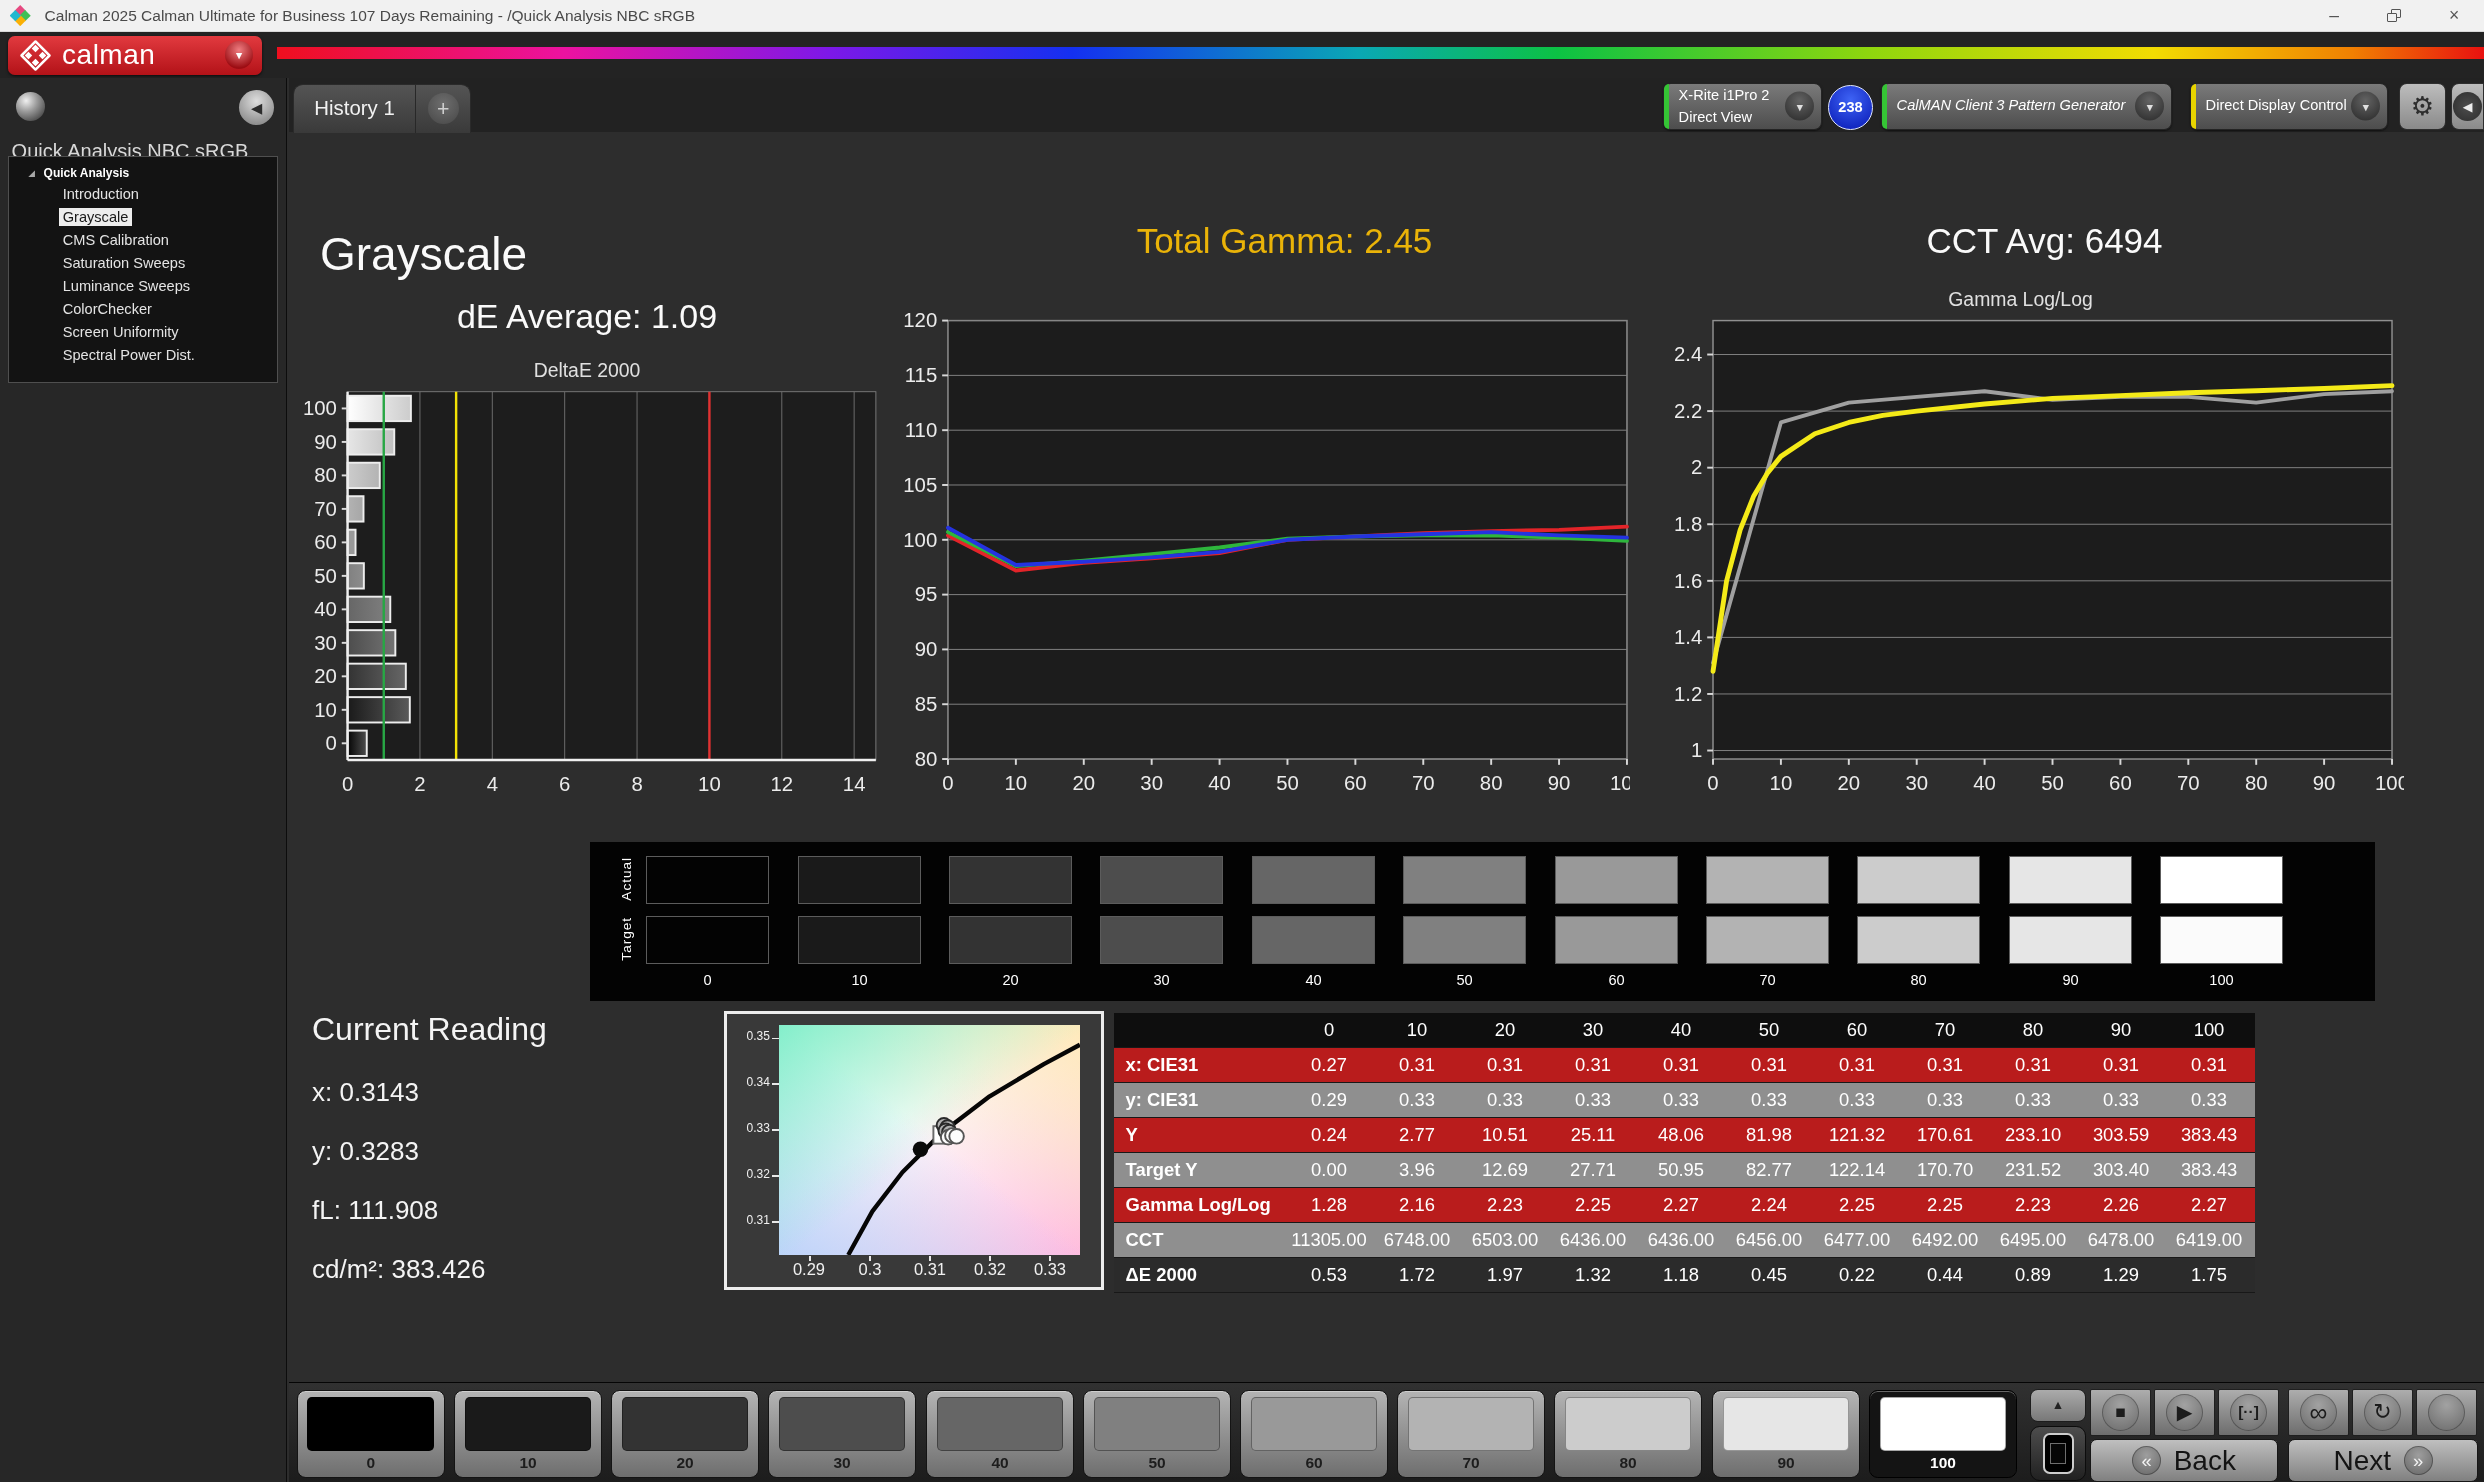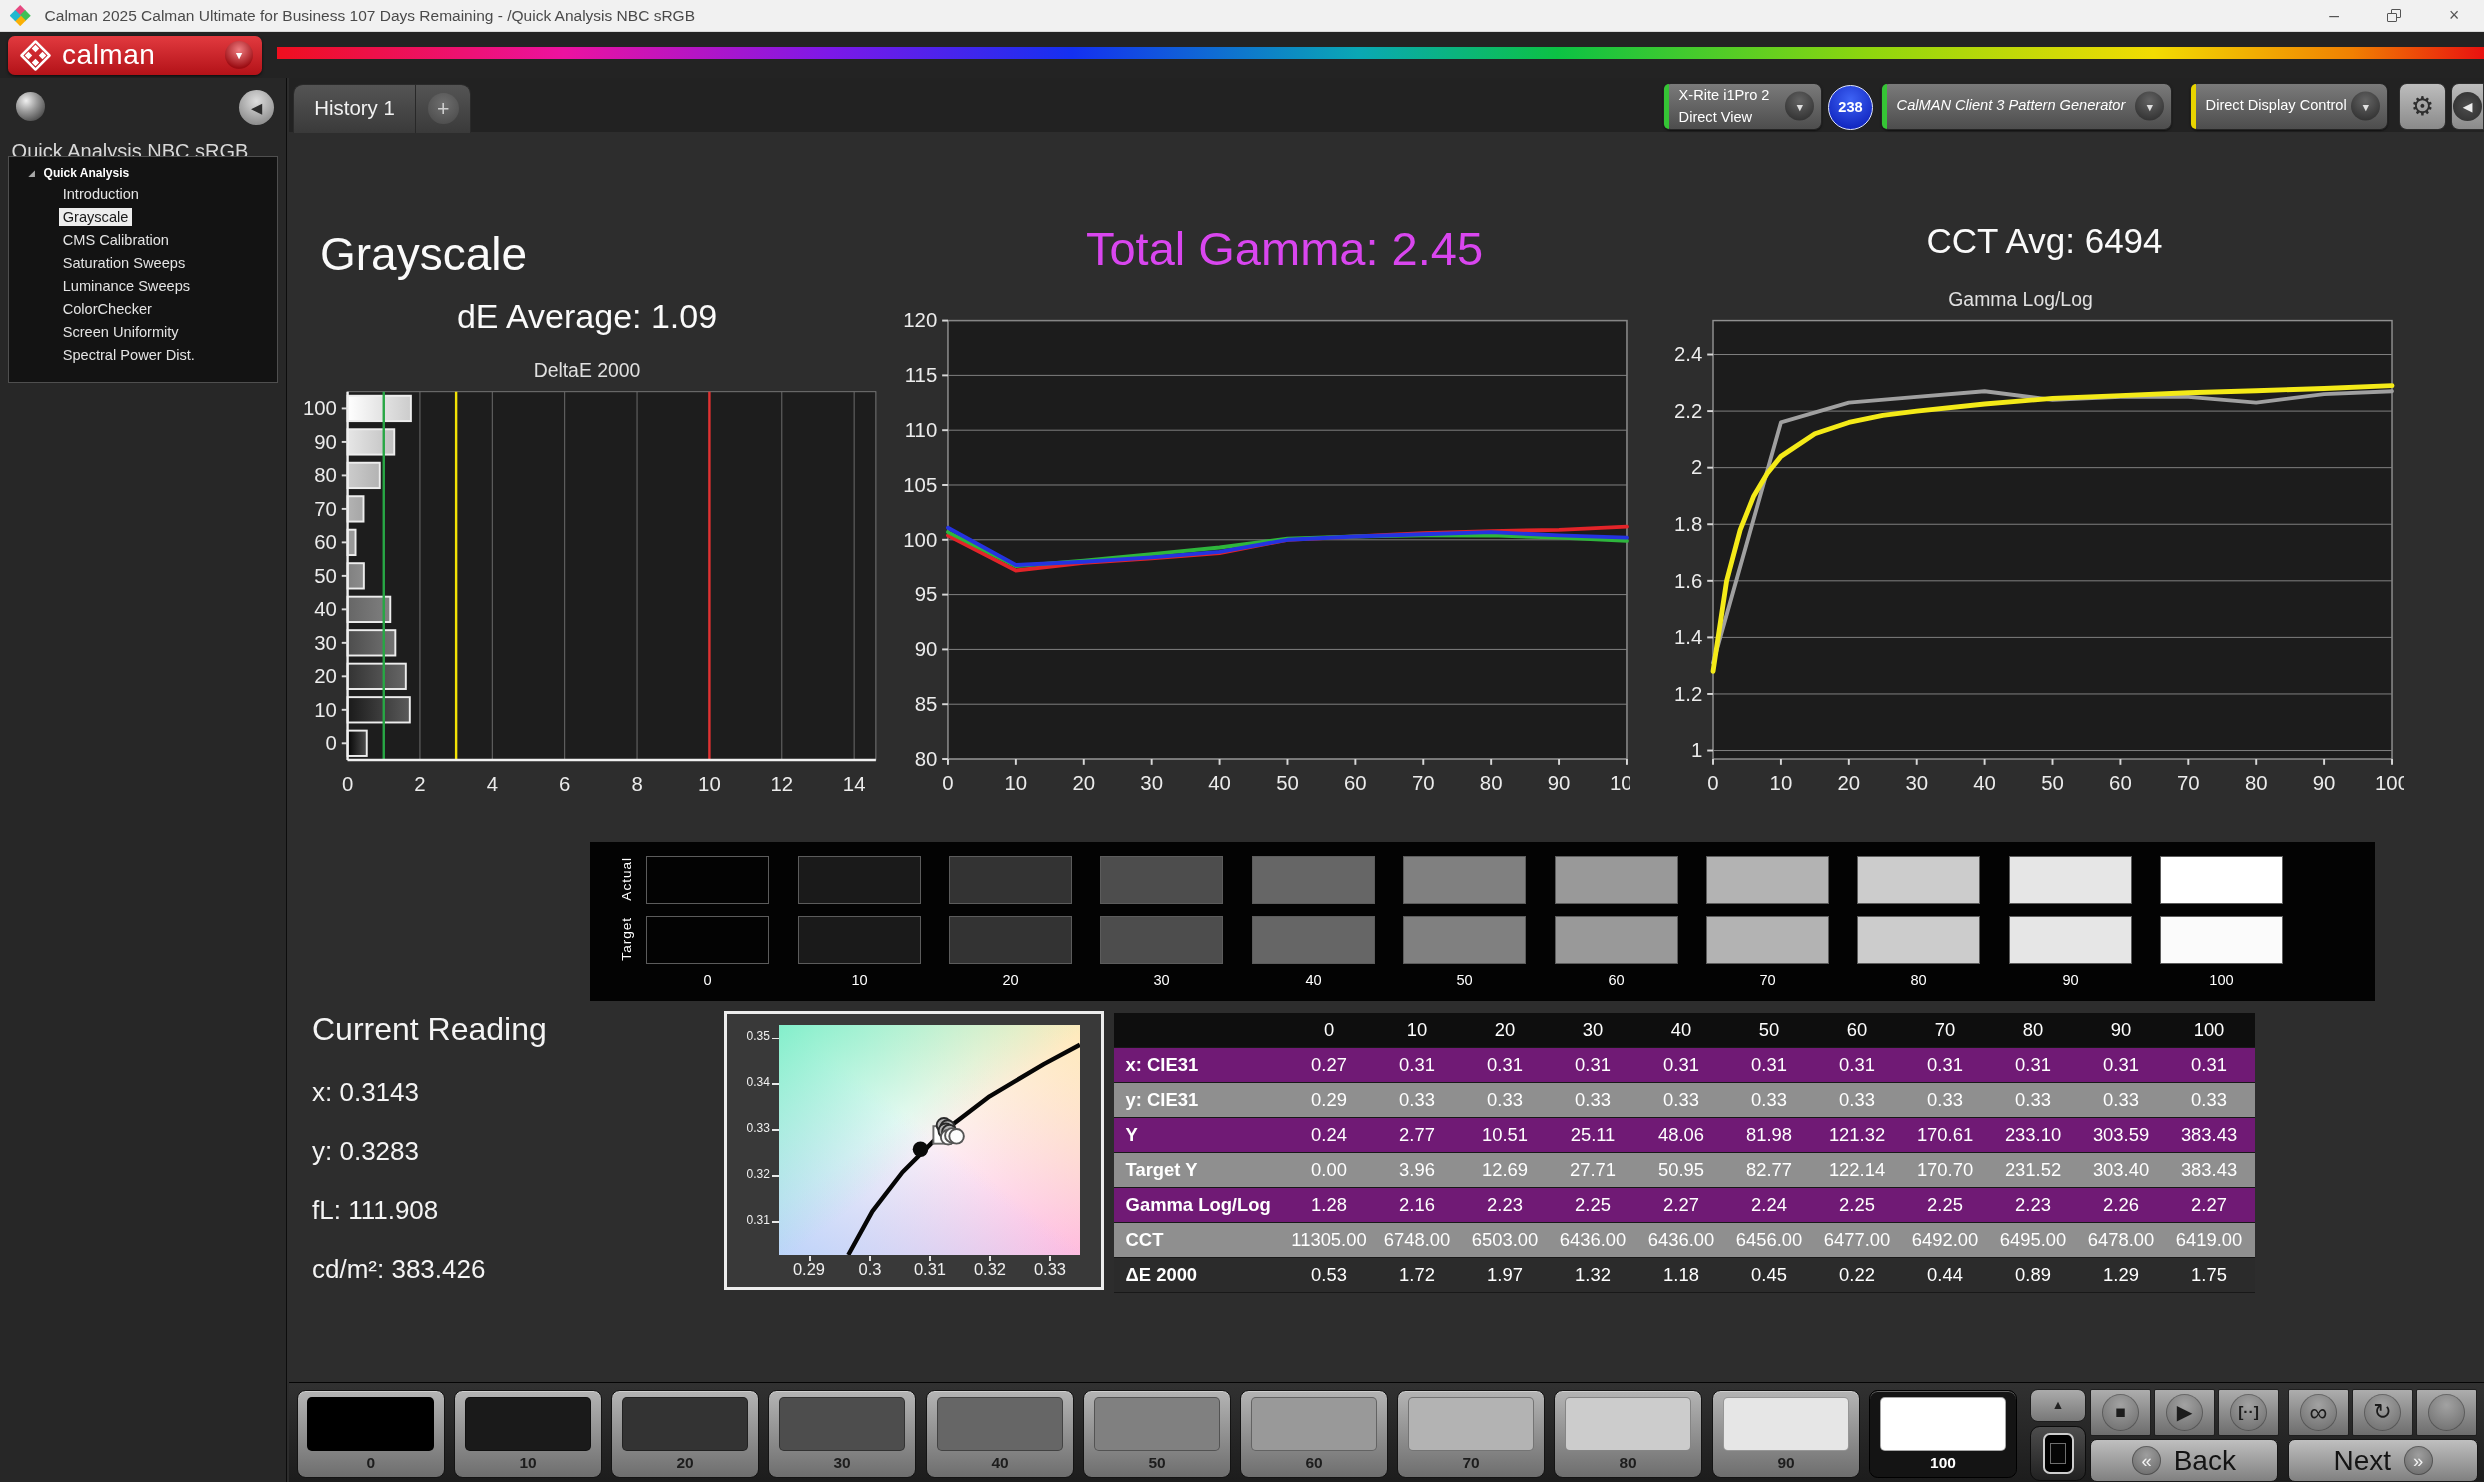--- a/index.html
+++ b/index.html
@@ -74,21 +74,21 @@
   .sqbtn{position:absolute;top:4.9px;height:47px;border-radius:7.8px;border:1px solid #2e2e2e;
          background:linear-gradient(#bdbdbd,#8a8a8a);display:flex;align-items:center;justify-content:center;}
   #gearbtn{left:2110px;width:47px;font-size:26px;color:#2e2e2e;}
   #collbtn{left:2162px;width:33px;border-radius:7.8px 0 0 7.8px;}
   .chevcirc{width:29px;height:29px;border-radius:50%;background:radial-gradient(#4d4d4d,#2c2c2c);
             color:#ececec;font-size:12.6px;display:flex;align-items:center;justify-content:center;}
 
   
   .h-grayscale{position:absolute;left:320px;top:227px;font-size:46px;color:#fafafa;}
   .h-deavg{position:absolute;left:291px;top:297px;width:592px;text-align:center;font-size:34px;color:#fafafa;}
-  .h-gamma{position:absolute;left:935px;top:221px;width:699px;text-align:center;font-size:47px;color:#d946ef;}
+  .h-gamma{position:absolute;left:935px;top:221px;width:699px;text-align:center;font-size:35px;color:#eab308;}
   .h-cct{position:absolute;left:1705px;top:221px;width:679px;text-align:center;font-size:35px;color:#fafafa;}
   .ct{position:absolute;text-align:center;font-size:19.4px;color:#e0e0e0;}
   #ct-delta{left:291px;top:359px;width:592px;}
   #ct-rgb{left:878px;top:288px;width:752px;}
   #ct-gamma{left:1637px;top:288px;width:767px;}
   .chartsvg{position:absolute;}
   #svg-delta{left:291px;top:382px;}
   #svg-rgb{left:878px;top:307px;}
   #svg-gamma{left:1637px;top:307px;}
 
@@ -113,21 +113,21 @@
   .cie-svg{position:absolute;left:0;top:0;}
   .cie-ylab{position:absolute;left:3.9px;width:39px;text-align:right;color:#f0f0f0;font-size:12px;}
   .cie-xlab{position:absolute;top:246px;width:58px;text-align:center;color:#f0f0f0;font-size:16.5px;}
   .cie-ydash{position:absolute;left:45px;width:6.8px;height:1.9px;background:#e8e8e8;}
   .cie-xdash{position:absolute;width:1.9px;height:4.9px;background:#e8e8e8;}
 
   .datatable{position:absolute;left:1114px;top:1013px;width:1141px;}
   .trow{display:grid;grid-template-columns:171px repeat(11,88px);height:35px;align-items:center;
         border-bottom:1.9px solid #181818;}
   .trow.hdr{background:#0e0e0e;}
-  .trow.dark{background:#701a75;}
+  .trow.dark{background:#b91c1c;}
   .trow.light{background:#8f8f8f;}
   .trow.last{background:#2b2b2b;}
   .tcell{text-align:center;font-size:18.4px;color:#fff;white-space:nowrap;}
   .tlabel{padding-left:11.6px;font-weight:bold;font-size:18.4px;color:#fff;text-align:left;}
 
   
   .bottombar{position:absolute;left:289px;top:1382px;width:2195px;height:101px;
              background:linear-gradient(#313131,#1c1c1c);border-top:1px solid #050505;}
   .pbtn{position:absolute;top:6.8px;width:148px;height:88px;border-radius:8.7px;border:1px solid #141414;
         background:linear-gradient(#b4b4b4,#6e6e6e);box-shadow:inset 0 1px 0 rgba(255,255,255,.35);}

